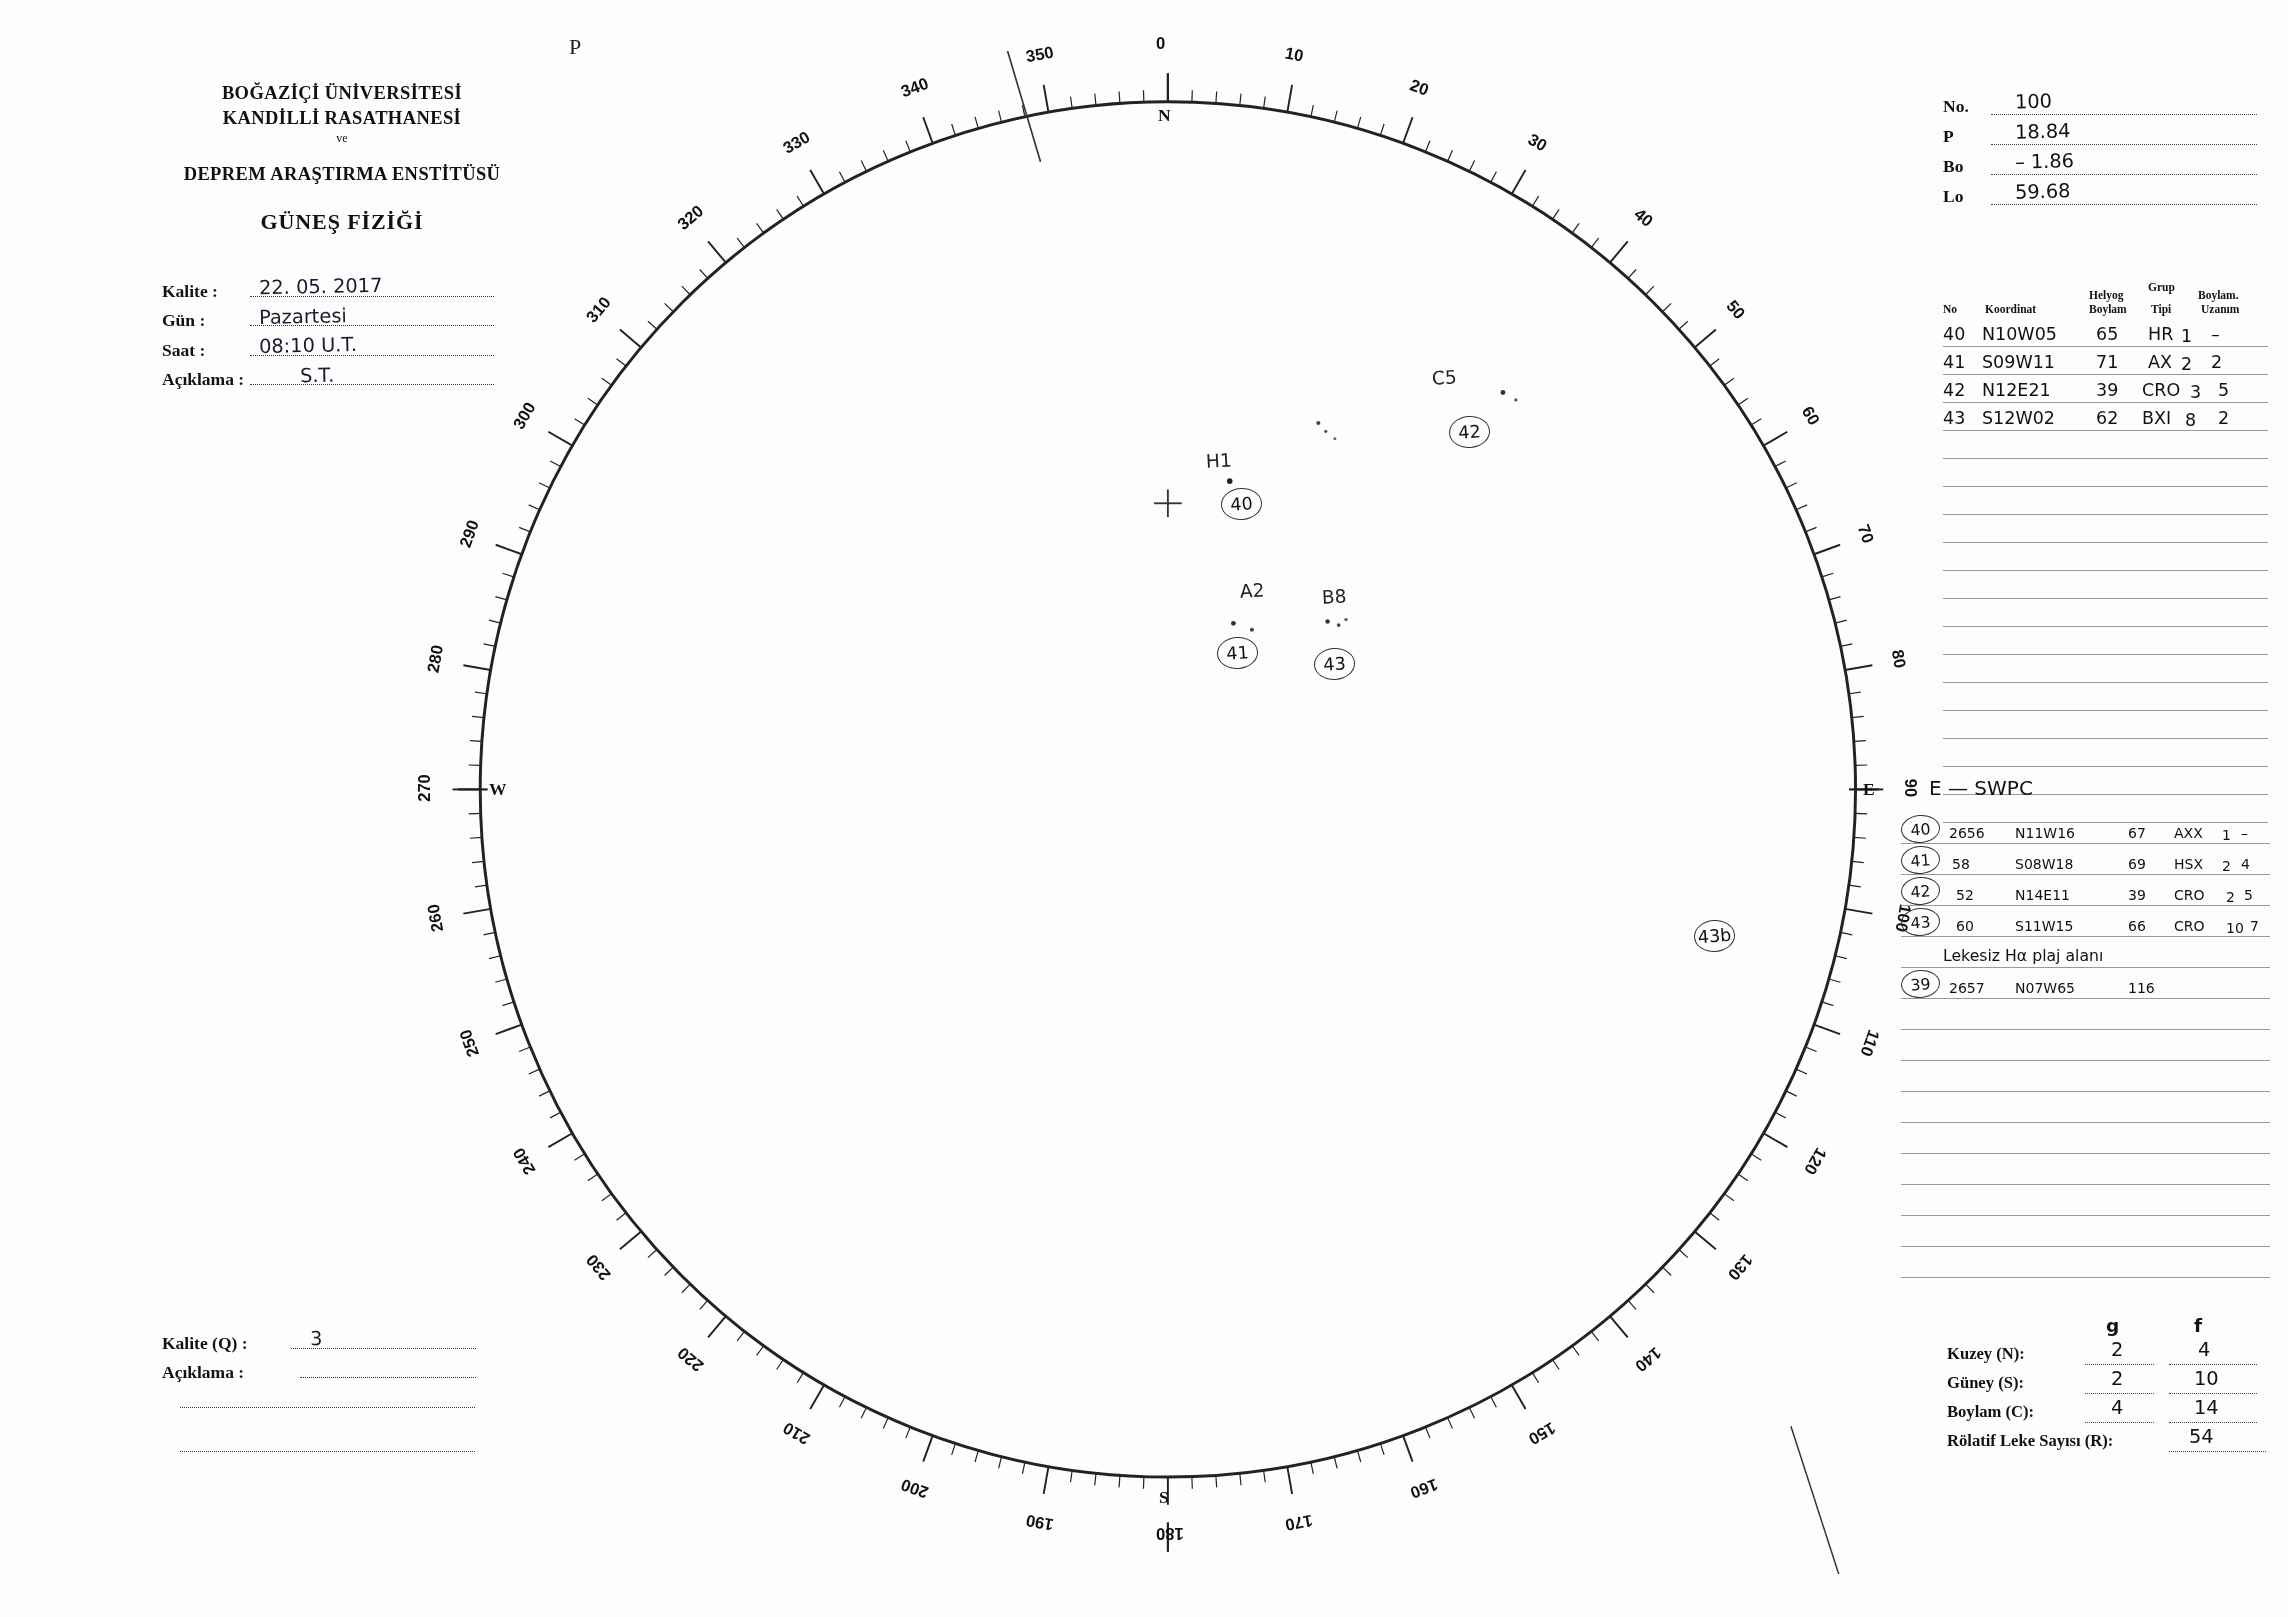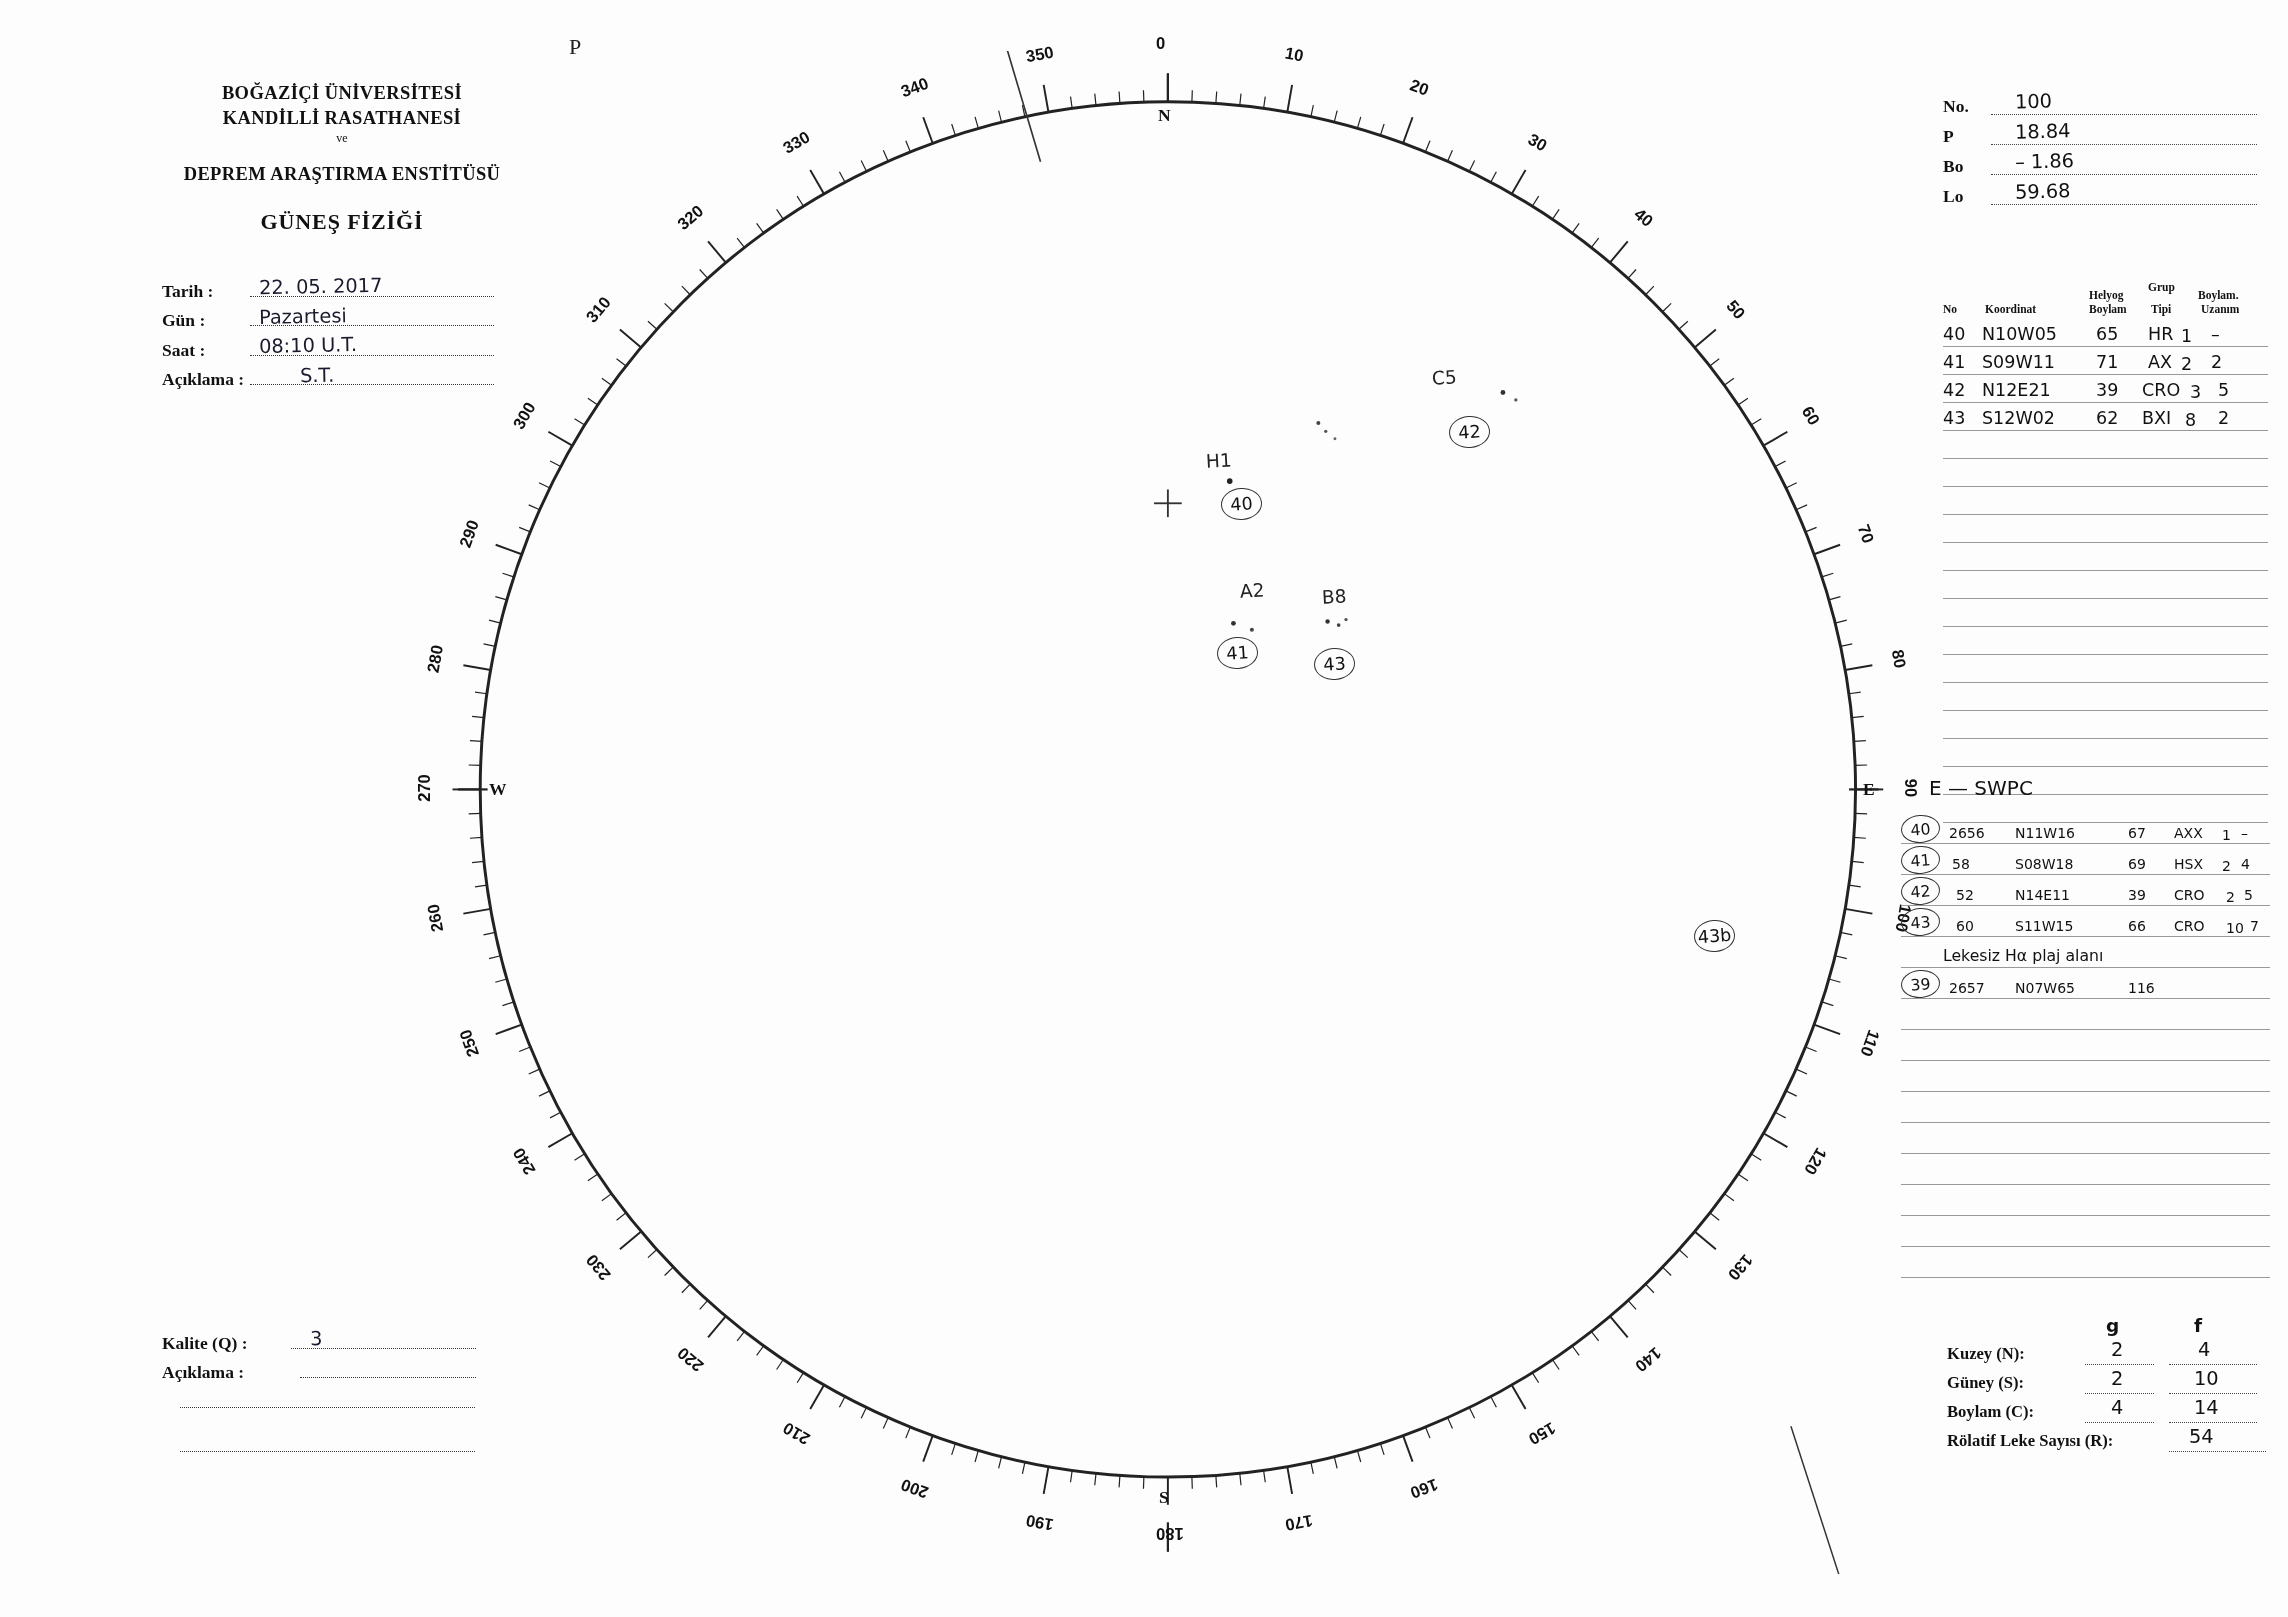--- a/index.html
+++ b/index.html
@@ -84,21 +84,21 @@
   <div class="hdr">
     <div class="l1">BOĞAZİÇİ ÜNİVERSİTESİ</div>
     <div class="l2">KANDİLLİ RASATHANESİ</div>
     <div class="ve">ve</div>
     <div class="l3">DEPREM ARAŞTIRMA ENSTİTÜSÜ</div>
     <div class="title">GÜNEŞ FİZİĞİ</div>
   </div>
 
   <div class="fields">
     <div class="frow">
-      <span class="lab">Tarih :</span>
+      <span class="lab">Kalite :</span>
       <span class="dots"></span>
       <span class="val">22. 05. 2017</span>
     </div>
     <div class="frow">
       <span class="lab">Gün :</span>
       <span class="dots"></span>
       <span class="val">Pazartesi</span>
     </div>
     <div class="frow">
       <span class="lab">Saat :</span>

